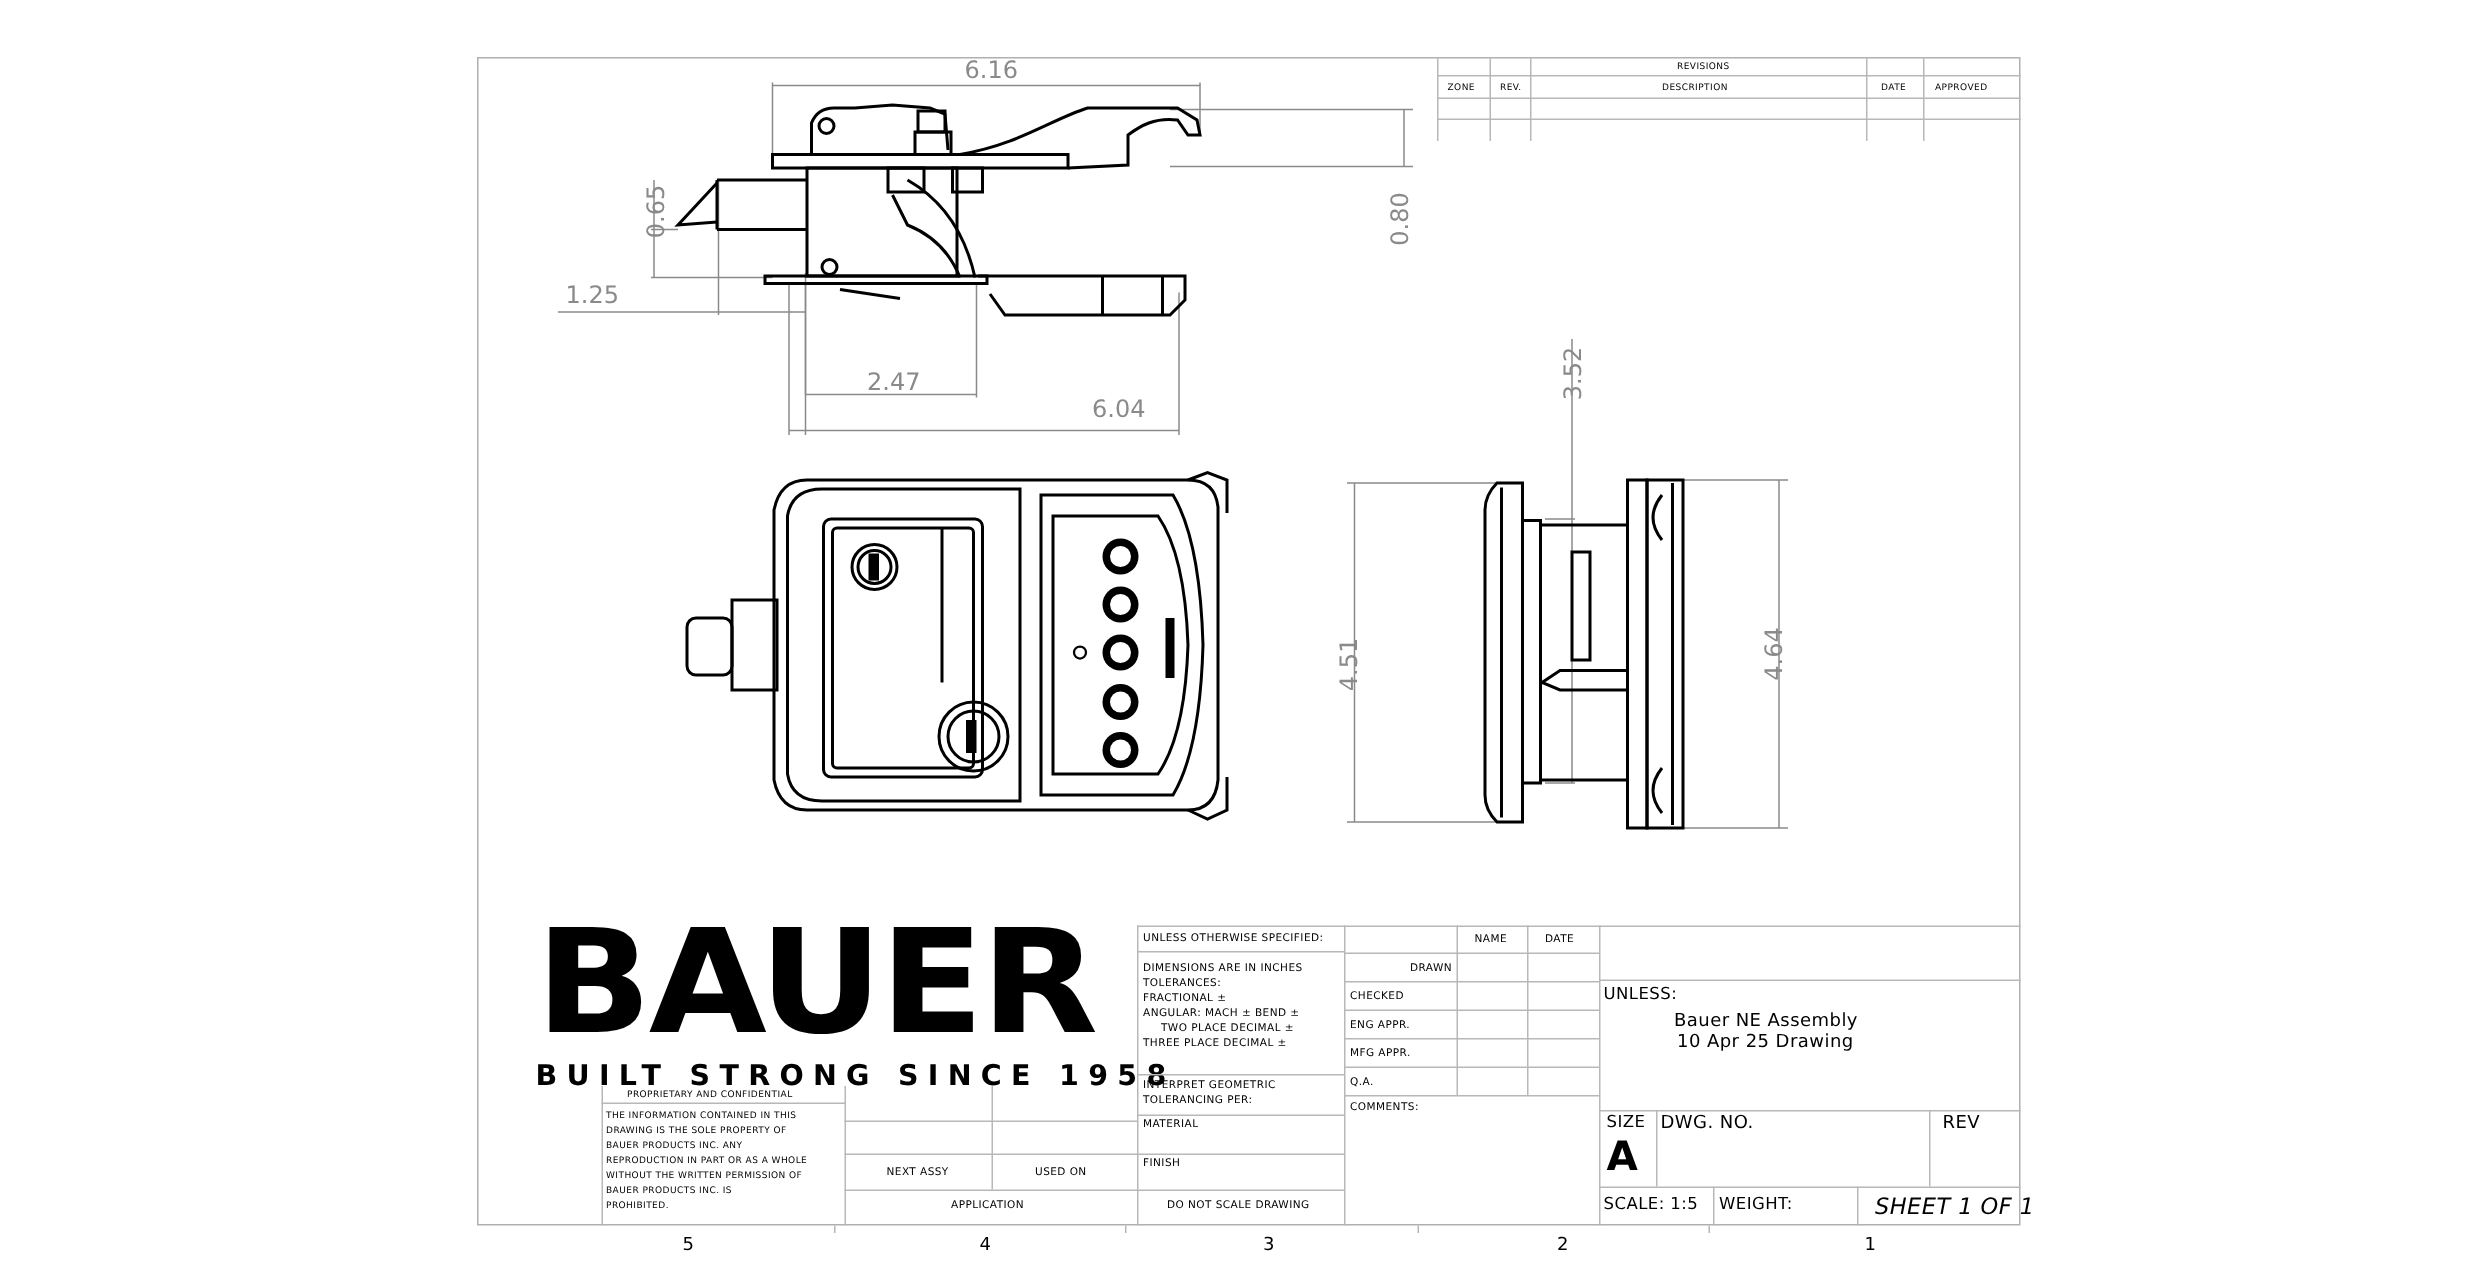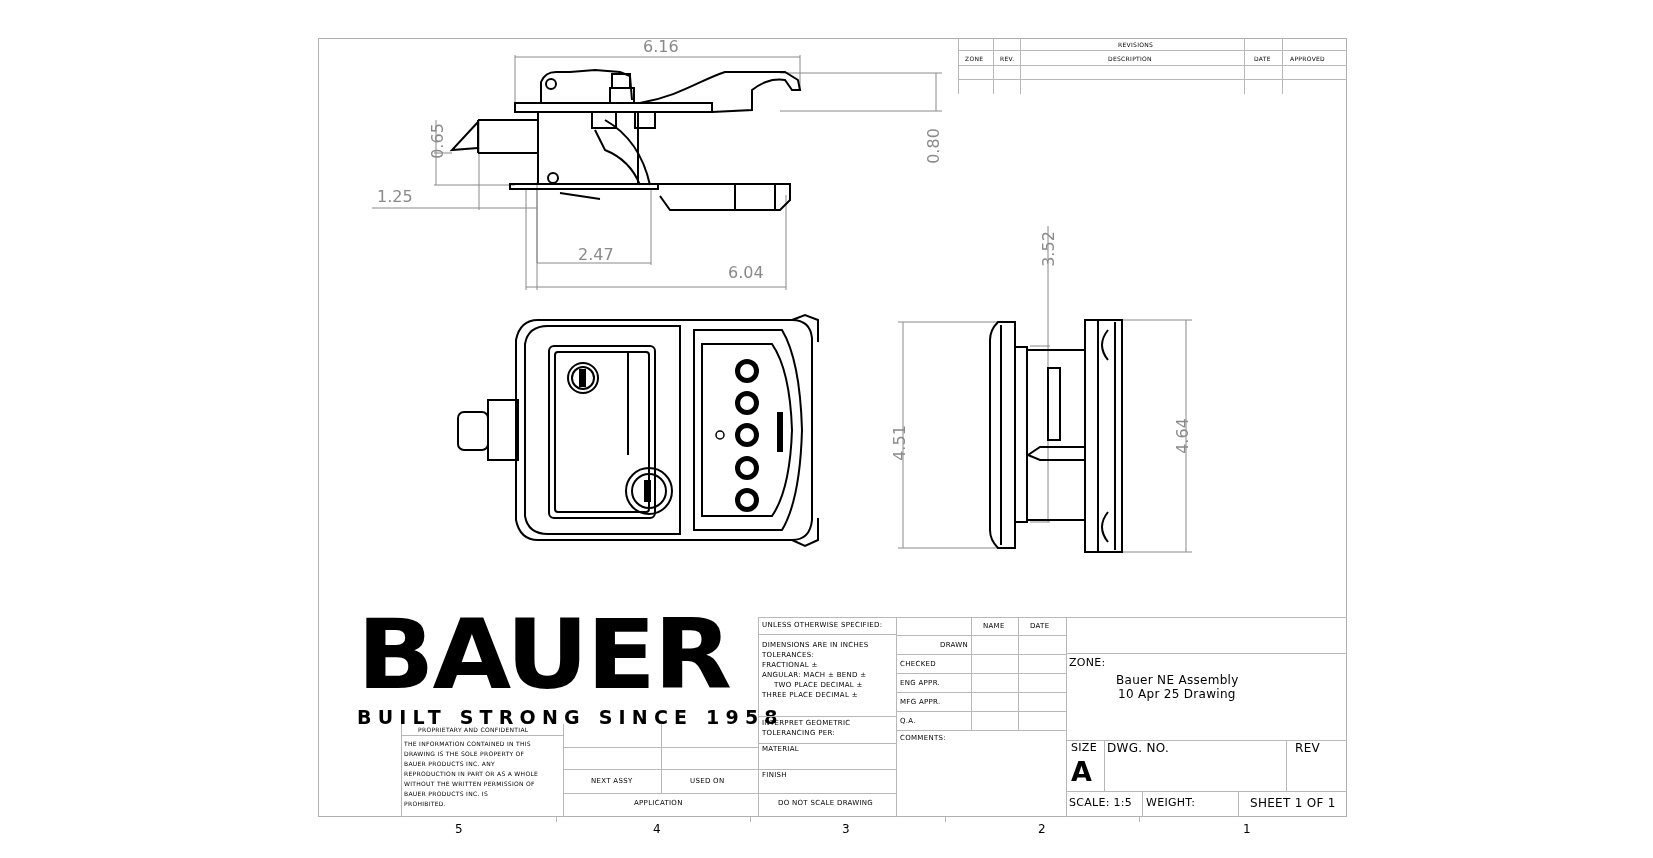--- a/index.html
+++ b/index.html
@@ -249,30 +249,30 @@
 </div>
 
 <div>
   <div class="gl" style="left:1066px;top:653px;width:281px;height:1px;"></div>
   <div class="gl" style="left:1066px;top:740px;width:281px;height:1px;"></div>
   <div class="gl" style="left:1066px;top:791px;width:281px;height:1px;"></div>
   <div class="gl" style="left:1104px;top:740px;width:1px;height:51px;"></div>
   <div class="gl" style="left:1286px;top:740px;width:1px;height:51px;"></div>
   <div class="gl" style="left:1142px;top:791px;width:1px;height:26px;"></div>
   <div class="gl" style="left:1238px;top:791px;width:1px;height:26px;"></div>
-  <span class="t" style="left:1069px;top:657px;font-size:11px;">ZONE:</span>
+  <span class="t" style="left:1069px;top:657px;font-size:11px;">UNLESS:</span>
   <span class="t" style="left:1116px;top:674px;font-size:12px;">Bauer NE Assembly</span>
   <span class="t" style="left:1118px;top:688px;font-size:12px;">10 Apr 25 Drawing</span>
   <span class="t" style="left:1071px;top:742px;font-size:11px;">SIZE</span>
   <span class="t" style="left:1071px;top:758px;font-size:27px;font-weight:700;">A</span>
   <span class="t" style="left:1107px;top:742px;font-size:12px;">DWG.  NO.</span>
   <span class="t" style="left:1295px;top:742px;font-size:12px;">REV</span>
   <span class="t" style="left:1069px;top:797px;font-size:11px;">SCALE: 1:5</span>
   <span class="t" style="left:1146px;top:797px;font-size:11px;">WEIGHT:</span>
-  <span class="t" style="left:1250px;top:797px;font-size:12px;">SHEET 1 OF 1</span>
+  <span class="t" style="left:1250px;top:797px;font-size:15px;font-style:italic;">SHEET 1 OF 1</span>
 </div>
 
 <div>
   <span class="zone" style="left:455px;">5</span>
   <span class="zone" style="left:653px;">4</span>
   <span class="zone" style="left:842px;">3</span>
   <span class="zone" style="left:1038px;">2</span>
   <span class="zone" style="left:1243px;">1</span>
   <div class="gl" style="left:556px;top:817px;width:1px;height:5px;"></div>
   <div class="gl" style="left:750px;top:817px;width:1px;height:5px;"></div>

